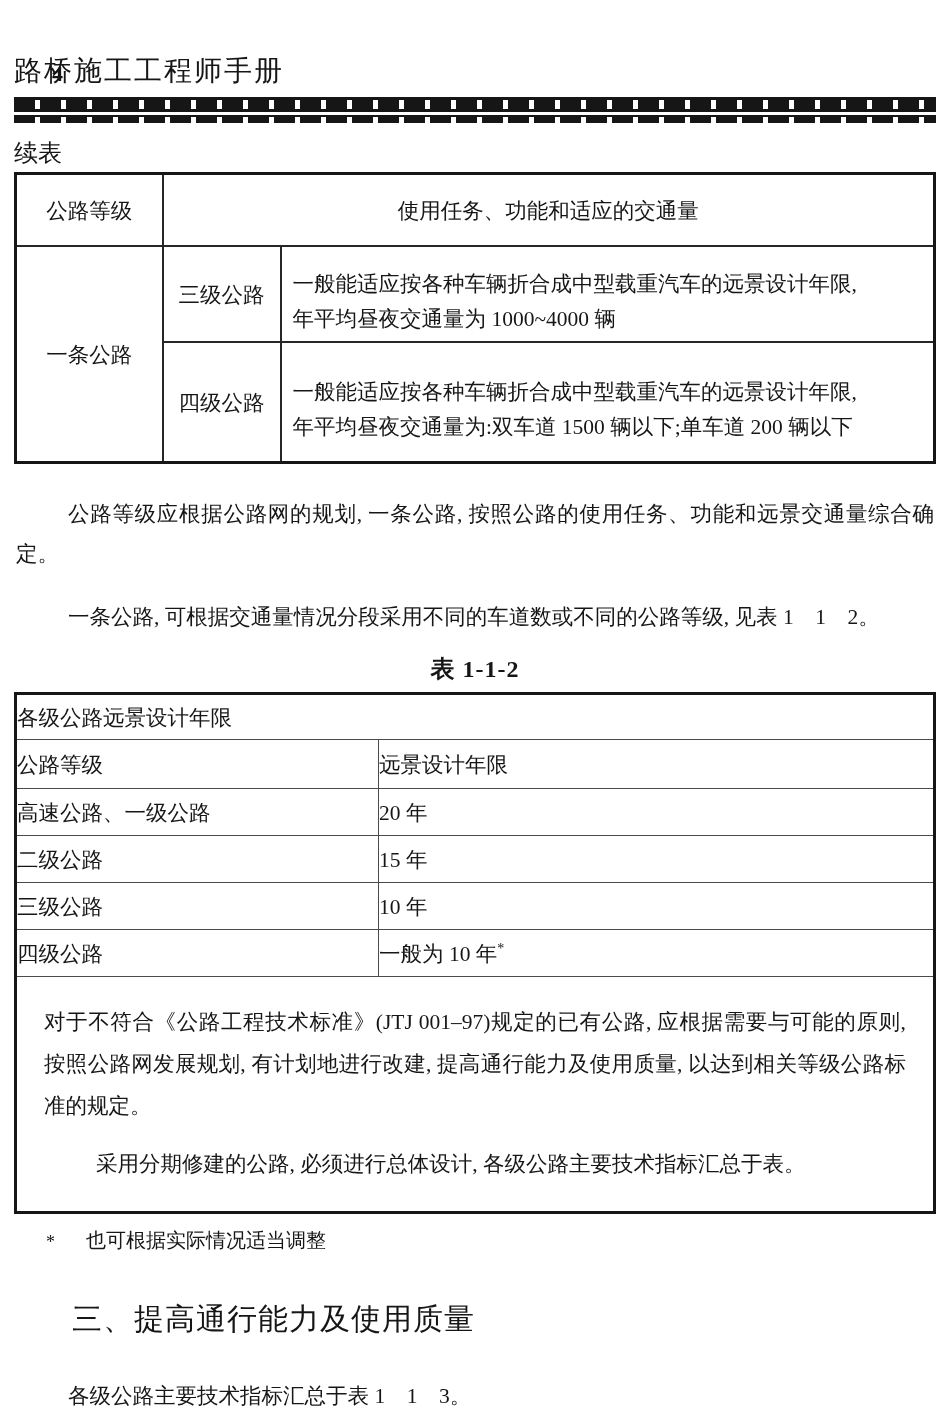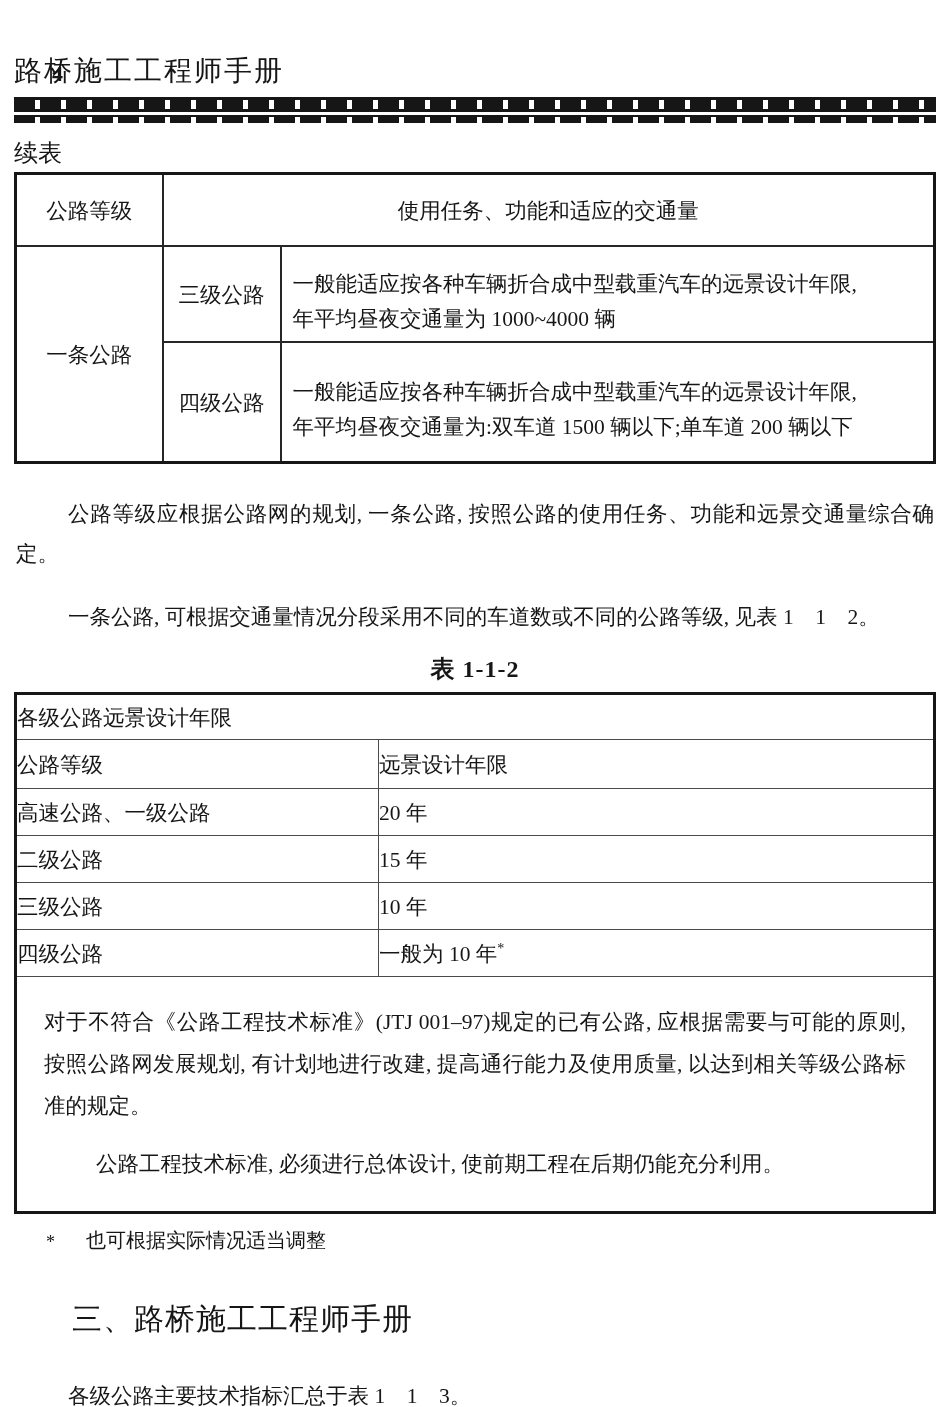--- a/index.html
+++ b/index.html
@@ -165,27 +165,27 @@
       <td>三级公路</td>
       <td>10 年</td>
     </tr>
     <tr class="data-row">
       <td>四级公路</td>
       <td><span>一般为 10 年</span><sup>*</sup></td>
     </tr>
     <tr>
       <td class="notecell" colspan="2">
         <p>对于不符合《公路工程技术标准》(JTJ 001–97)规定的已有公路, 应根据需要与可能的原则, 按照公路网发展规划, 有计划地进行改建, 提高通行能力及使用质量, 以达到相关等级公路标准的规定。</p>
-        <p class="ind">公路工程技术标准, 必须进行总体设计, 使前期工程在后期仍能充分利用。</p>
+        <p class="ind">采用分期修建的公路, 必须进行总体设计, 各级公路主要技术指标汇总于表。</p>
       </td>
     </tr>
   </tbody>
     </table>
 
   <div class="footnote">
     <span class="fn-marker">*</span>
     <span>也可根据实际情况适当调整</span>
   </div>
 
-  <div class="sec-h h3">三、路桥施工工程师手册</div>
+  <div class="sec-h h3">三、提高通行能力及使用质量</div>
   <p class="para p3">各级公路主要技术指标汇总于表 1 1 3。</p>
 
 </div>
 
 </body></html>

